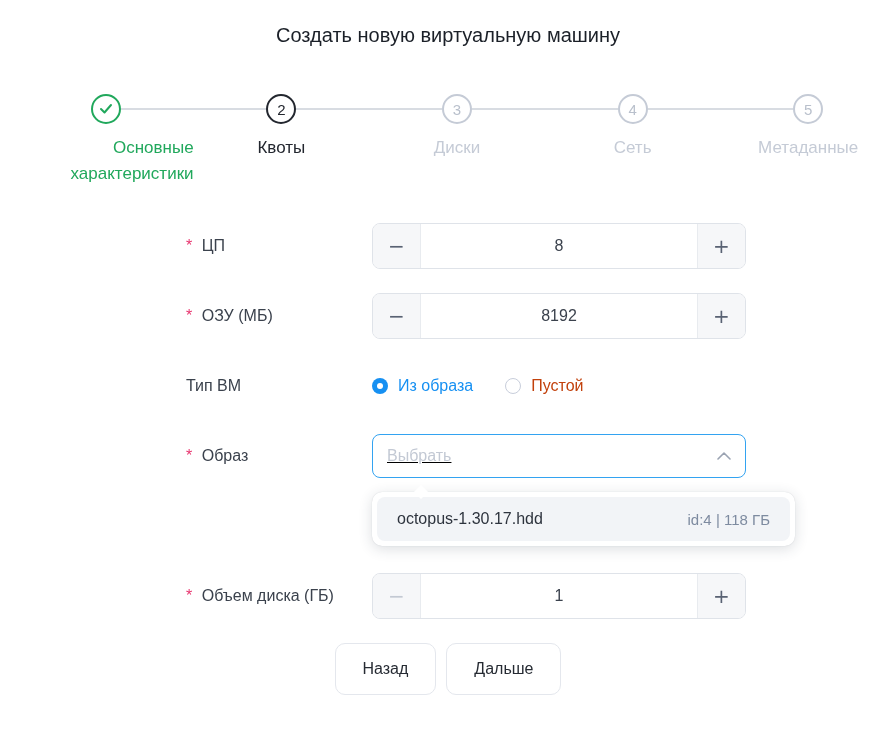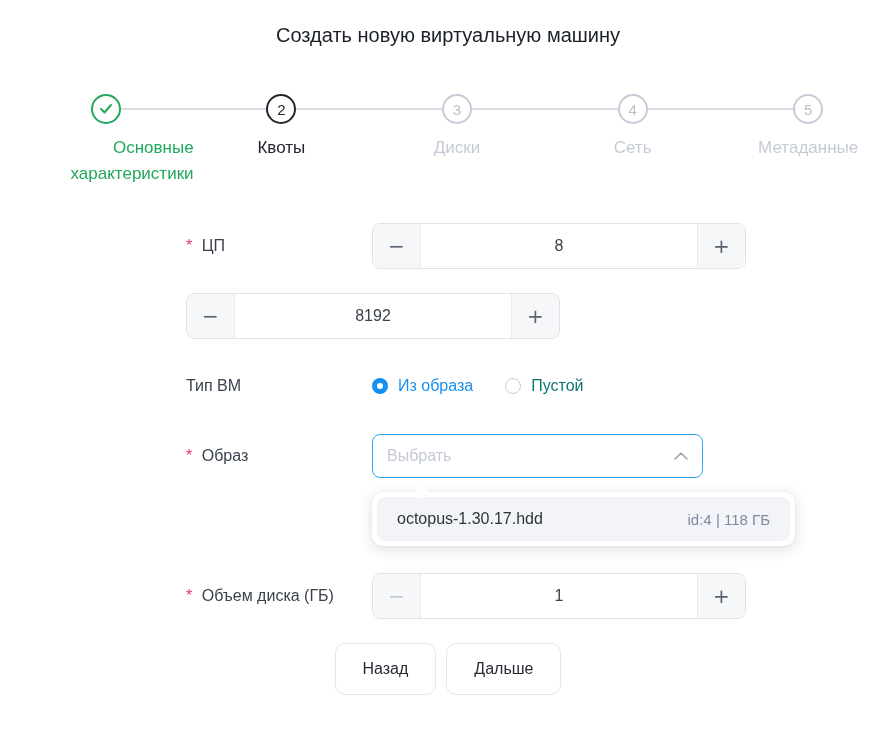--- a/index.html
+++ b/index.html
@@ -51,26 +51,26 @@
 
   
   .radio-row { display:flex; align-items:center; height:46px; gap:32px; }
   .radio { display:flex; align-items:center; gap:10px; cursor:pointer; font-size:16px; }
   .rdot { width:16px; height:16px; border-radius:50%; position:relative; flex:0 0 16px; }
   .rdot.on { background:#1690f2; }
   .rdot.on::after { content:""; position:absolute; left:5px; top:5px;
     width:6px; height:6px; border-radius:50%; background:#fff; }
   .rdot.off { background:#fff; border:1px solid #c8cedb; }
   .radio .rtext.on { color:#1690f2; }
-  .radio .rtext.off { color:#0f766e; }
-
-  
-  .select { width:331px; height:44px; margin-top:1px; border:1.5px solid #33a3f1;
+  .radio .rtext.off { color:#c2410c; }
+
+  
+  .select { width:374px; height:44px; margin-top:1px; border:1.5px solid #33a3f1;
     border-radius:8px; background:#fff; display:flex; align-items:center;
-    padding:0 14px; cursor:pointer; }
+    padding:0 14px; cursor:pointer;text-decoration:underline; }
   .placeholder { font-size:16px; color:#c3c9d4; flex:1; }
   .chevron { color:#9aa3b2; display:flex; }
 
   
   .dropdown { position:absolute; top:59px; left:0; width:423px; background:#fff;
     border-radius:10px; padding:5px; z-index:6;
     box-shadow:0 3px 14px rgba(40,50,70,.16), 0 0 1px rgba(40,50,70,.2); }
   .caret { position:absolute; top:-5px; left:44px; width:10px; height:10px;
     background:#fff; transform:rotate(45deg); }
   .option { background:#f2f4f7; border-radius:8px; height:44px; display:flex;
@@ -152,20 +152,24 @@
     <div class="control">
       <div class="numbox">
         <button class="numbtn minus">−</button>
         <input class="numval" value="8" style="">
         <button class="numbtn plus">+</button>
       </div>
     </div>
   </div>
 
   <div class="row">
+    <div class="row-label">
+      <span class="req">*</span>
+      <span>ОЗУ (МБ)</span>
+    </div>
     <div class="control">
       <div class="numbox">
         <button class="numbtn minus">−</button>
         <input class="numval" value="8192" style="">
         <button class="numbtn plus">+</button>
       </div>
     </div>
   </div>
 
   <div class="row">

